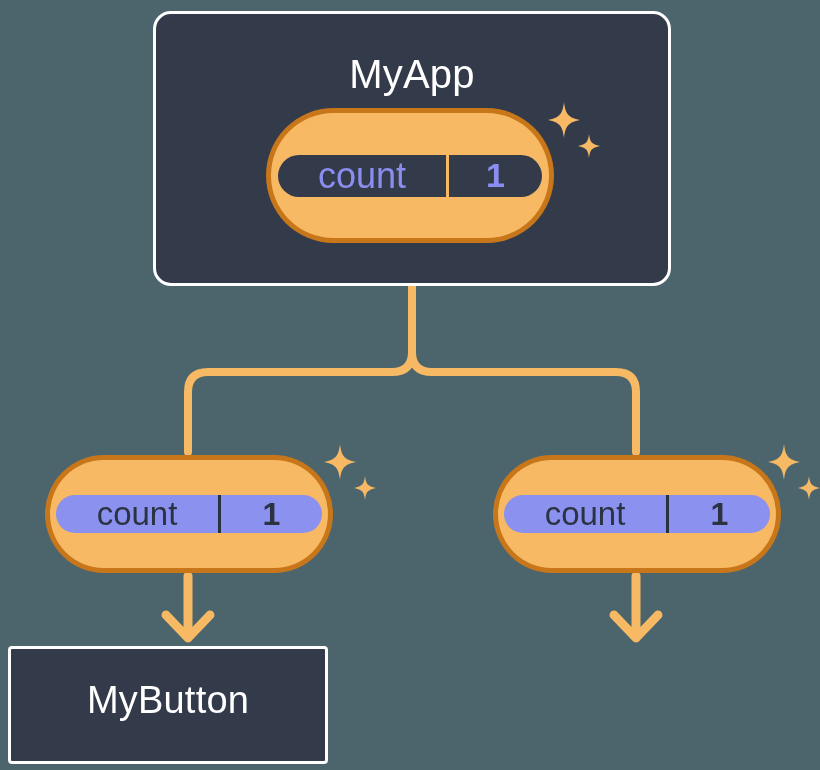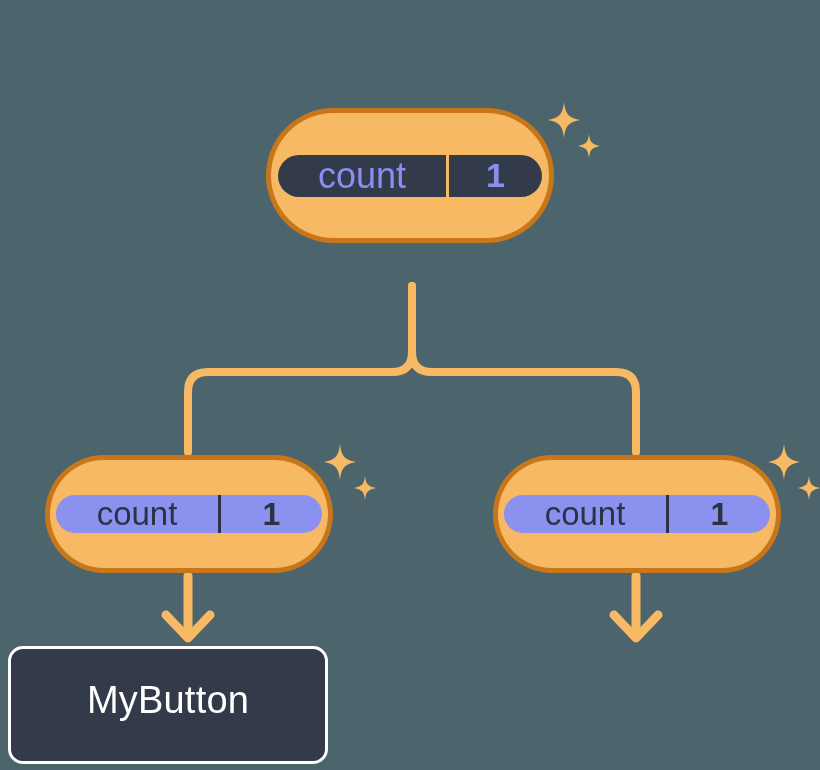--- a/index.html
+++ b/index.html
@@ -28,21 +28,21 @@
     height: 770px;
     pointer-events: none;
   }
 
   
   .comp-card {
     position: absolute;
     box-sizing: border-box;
     background: #333b4b;
     border: 3px solid #ffffff;
-    border-radius: 15px;
+    border-radius: 4px;
   }
   #card-myapp {
     left: 153px;
     top: 11px;
     width: 518px;
     height: 275px;
     border-radius: 18px;
   }
   #card-mybutton-left {
     left: 8px;
@@ -184,20 +184,23 @@
       <line x1="188" y1="576" x2="188" y2="637" stroke="#f7b963" stroke-width="9" stroke-linecap="round"></line>
       <polyline points="166,615 188,638 210,615" fill="none" stroke="#f7b963" stroke-width="9" stroke-linecap="round" stroke-linejoin="round"></polyline>
     </g>
 
     <g>
       <line x1="636" y1="576" x2="636" y2="637" stroke="#f7b963" stroke-width="9" stroke-linecap="round"></line>
       <polyline points="614,615 636,638 658,615" fill="none" stroke="#f7b963" stroke-width="9" stroke-linecap="round" stroke-linejoin="round"></polyline>
     </g>
   </svg>
 
+  <div class="comp-card" id="card-myapp">
+    <div class="card-title">MyApp</div>
+  </div>
 
   <div class="pill" id="pill-myapp">
     <div class="pill-inner">
       <div class="pill-face">
         <div class="pill-key">count</div>
         <div class="pill-val">1</div>
       </div>
     </div>
   </div>
 

